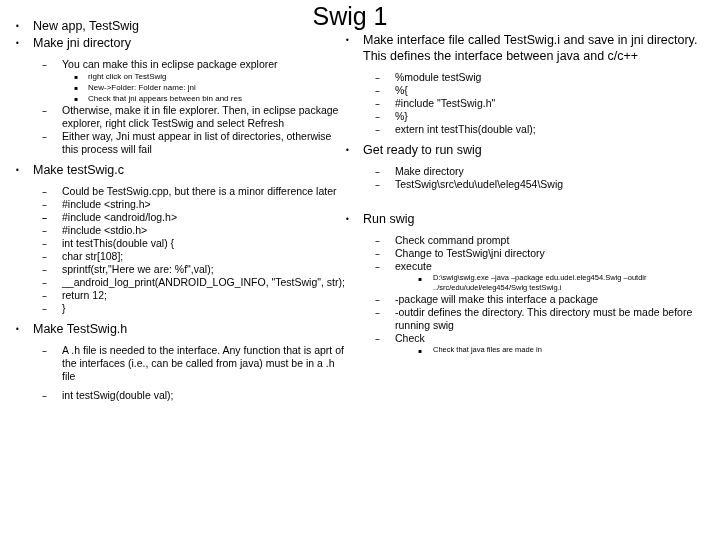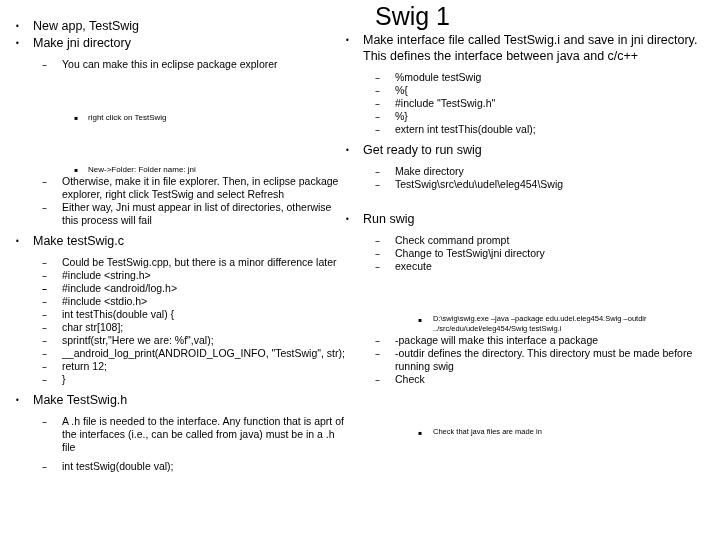--- a/index.html
+++ b/index.html
@@ -21,21 +21,21 @@
     width: 720px;
     height: 540px;
   }
 
   
   .slide-title {
     position: absolute;
     left: 250px;
     top: 2px;
     width: 200px;
-    text-align: right;
+    text-align: center;
     font-size: 25px;
     line-height: 28px;
     font-weight: normal;
     letter-spacing: 0px;
     white-space: nowrap;
   }
 
   
   .col {
     position: absolute;
@@ -95,21 +95,20 @@
     top: 0px;
     font-size: 10px;
     line-height: 13px;
   }
 
   
   .lv3 {
     padding-left: 88px;
     font-size: 8px;
     line-height: 11px;
-    margin-top: 41px;
   }
   .lv3 > .bullet {
     left: 74px;
     top: 0px;
     font-size: 6px;
     line-height: 11px;
   }
 
   
   .col-right .lv1 {
@@ -167,20 +166,24 @@
     <div class="row lv3">
       <span class="bullet">▪</span>
       <span class="txt">right click on TestSwig</span>
     </div>
 
     <div class="row lv3">
       <span class="bullet">▪</span>
       <span class="txt">New-&gt;Folder: Folder name: jni</span>
     </div>
 
+    <div class="row lv3">
+      <span class="bullet">▪</span>
+      <span class="txt">Check that jni appears between bin and res</span>
+    </div>
 
     <div class="row lv2">
       <span class="bullet">–</span>
       <span class="txt">Otherwise, make it in file explorer. Then, in eclipse package explorer, right click TestSwig and select Refresh</span>
     </div>
 
     <div class="row lv2">
       <span class="bullet">–</span>
       <span class="txt">Either way, Jni must appear in list of directories, otherwise this process will fail</span>
     </div>

